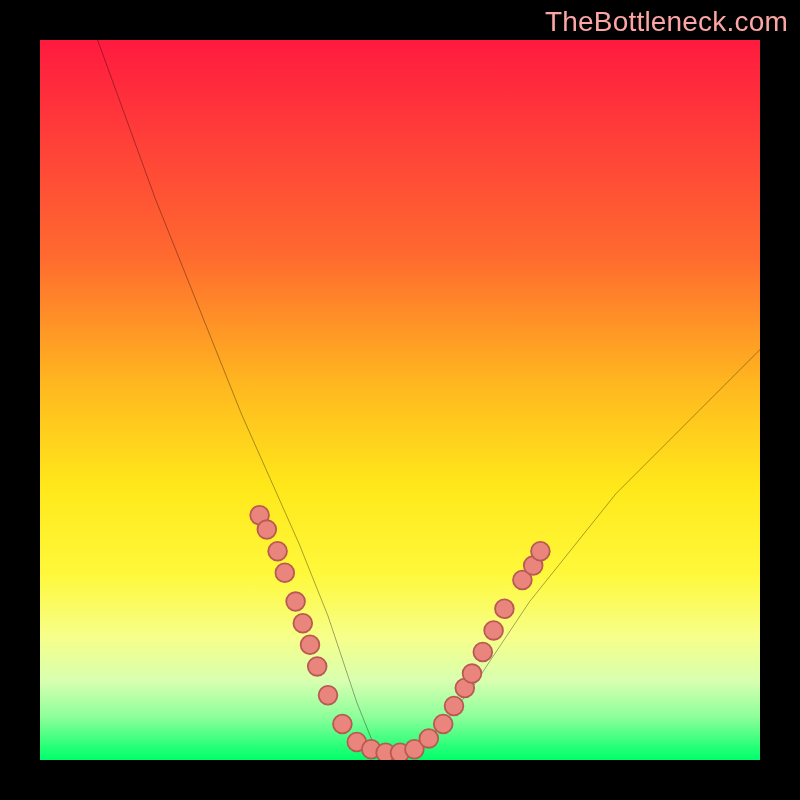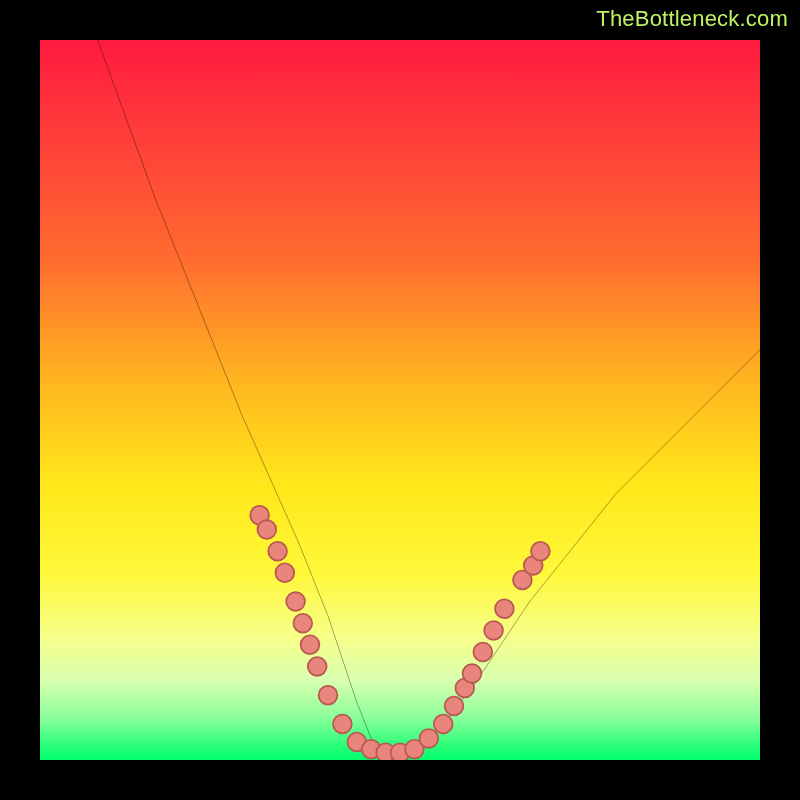--- a/index.html
+++ b/index.html
@@ -43,22 +43,22 @@
     position: absolute;
     left: 40px;
     top: 40px;
     width: 720px;
     height: 720px;
   }
   .watermark {
     position: absolute;
     top: 6px;
     right: 12px;
-    color: #bef264;
-    font-size: 22px;
+    color: #fca5a5;
+    font-size: 28px;
     font-weight: 500;
     letter-spacing: 0.2px;
     user-select: none;
   }
 </style>
 </head>
 <body>
 
 <div class="stage">
   <div class="gradient-box"></div>

